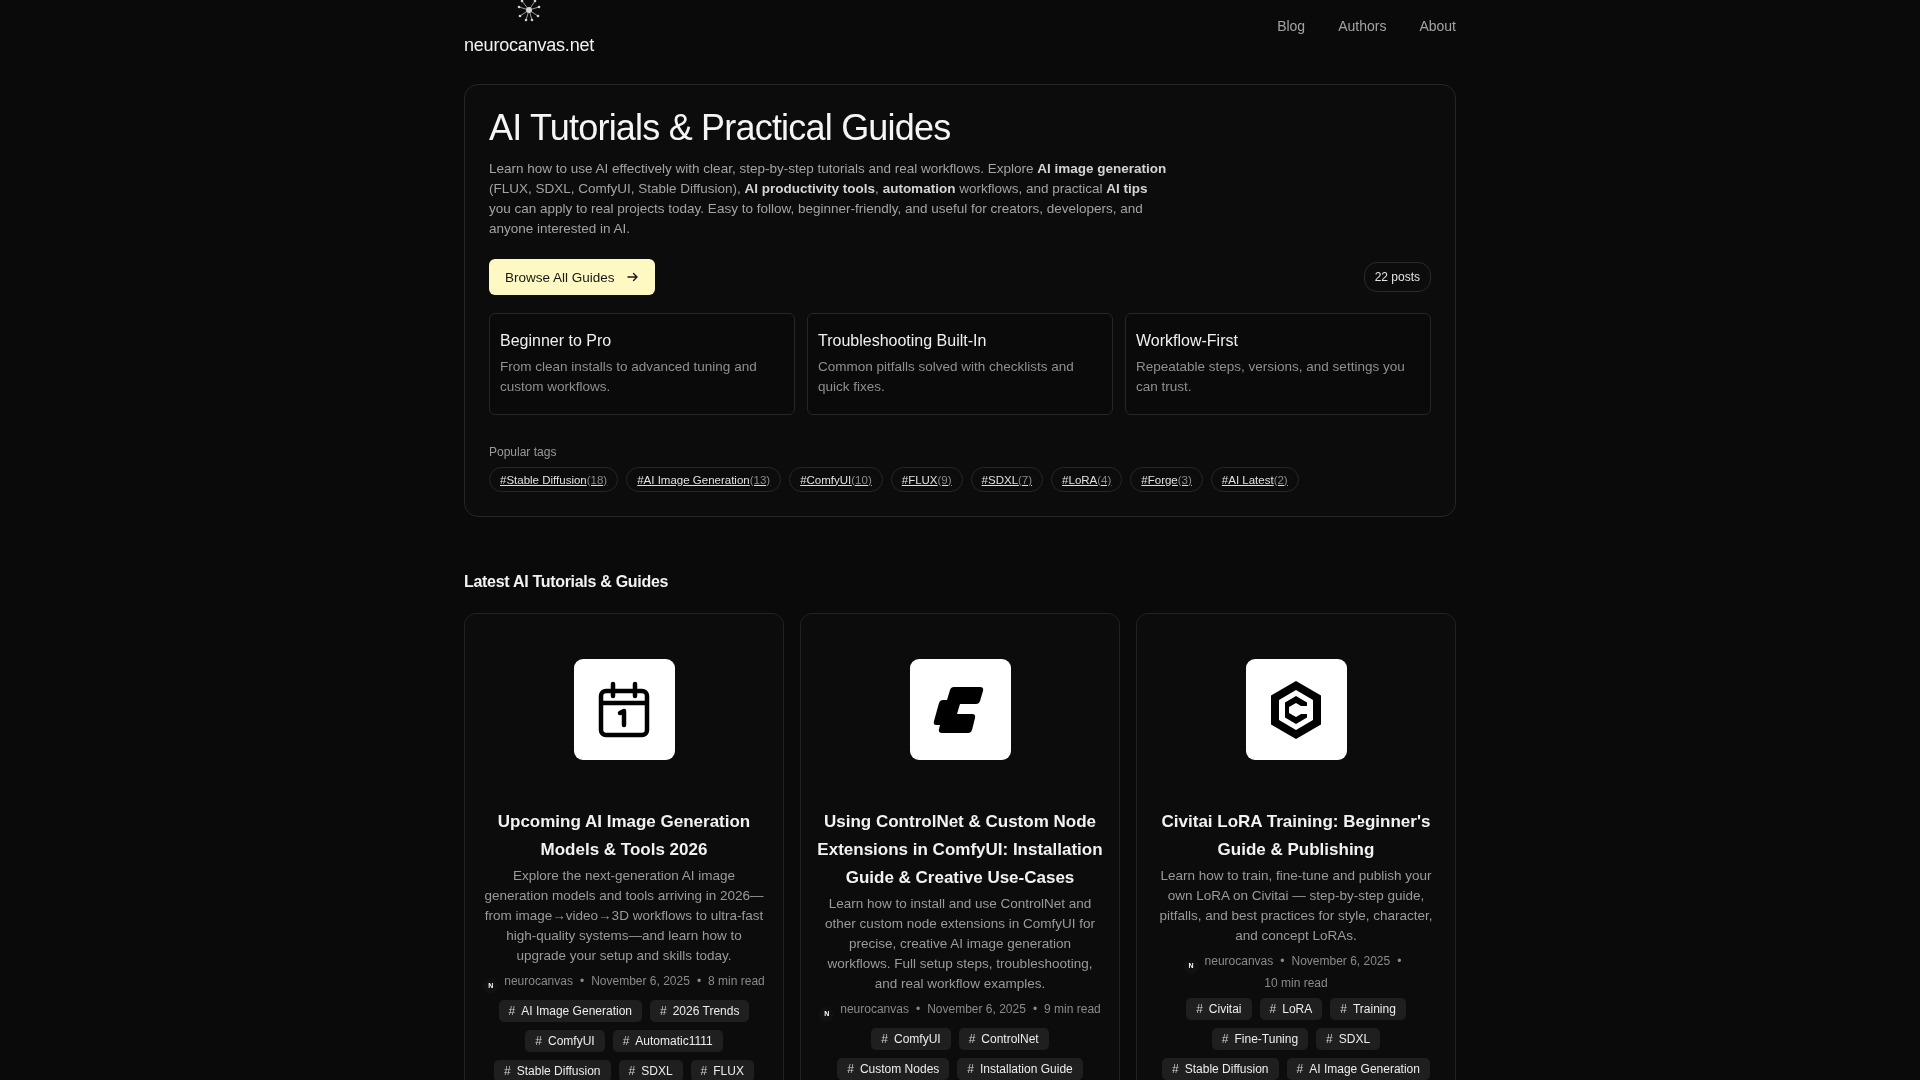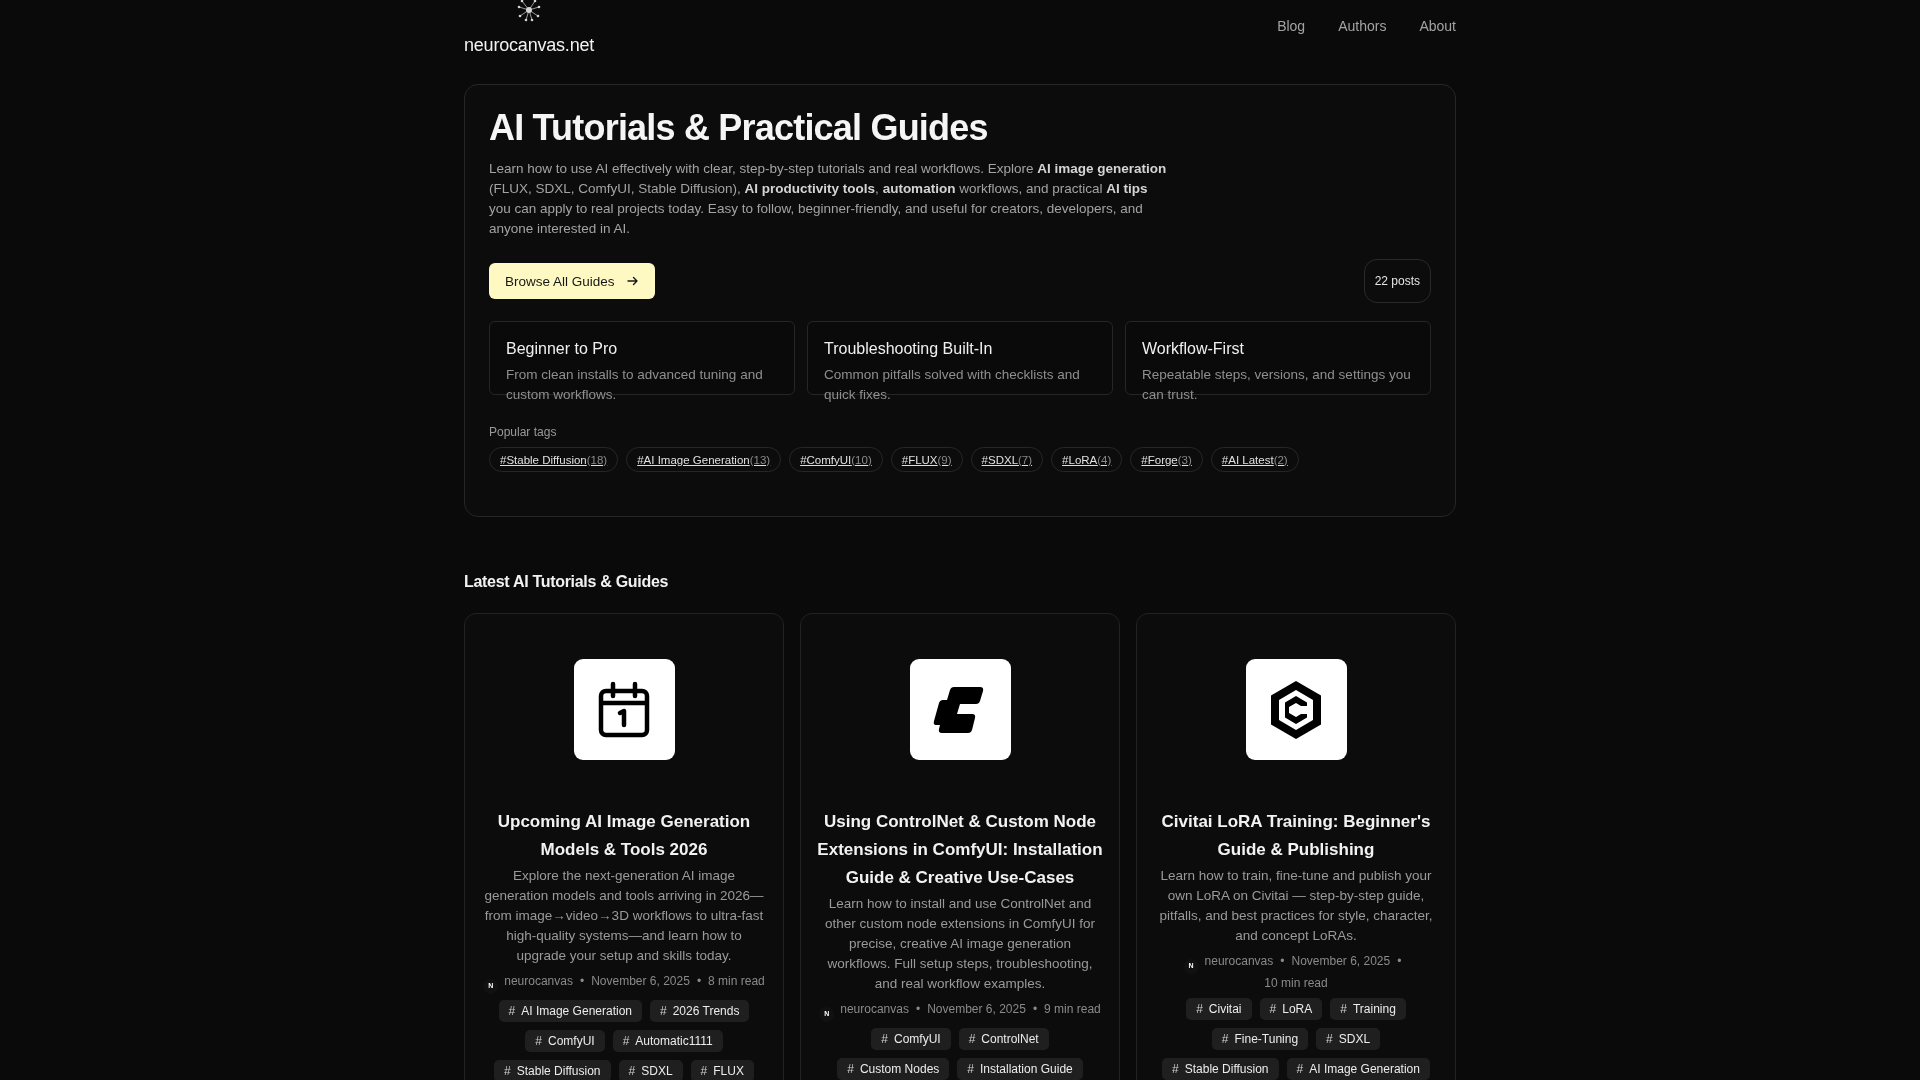--- a/index.html
+++ b/index.html
@@ -17,38 +17,38 @@
   .brand-name { font-size: 18px; color: #f2f2f2; letter-spacing: -0.2px; }
   .nav { display: flex; gap: 33px; }
   .nav a { font-size: 14px; color: #a3a3a3; text-decoration: none; }
 
   
   .hero {
     margin-top: 32px; border: 1px solid #262626; border-radius: 14px;
     background: #0c0c0c; padding: 22px 24px 24px 24px; position: relative;
     height: 433px;
   }
-  .hero h1 { font-size: 36px; font-weight: bold; color: #f5f5f5; letter-spacing: -0.8px; line-height: 42px; }
+  .hero h1 { font-size: 36px; font-weight: normal; color: #f5f5f5; letter-spacing: -0.8px; line-height: 42px; }
   .hero-desc { margin-top: 10px; width: 680px; font-size: 13.5px; line-height: 20px; color: #a3a3a3; }
   .hero-desc b { color: #d4d4d4; }
   .hero-actions { margin-top: 20px; display: flex; align-items: center; justify-content: space-between; }
   .btn-primary {
     height: 36px; padding: 0 16px; border-radius: 6px; border: none;
     background: #fef9c3; color: #171717; font-size: 13.5px;
     display: inline-flex; align-items: center; gap: 12px; cursor: pointer;
     font-family: "Liberation Sans", sans-serif;
   }
   .posts-badge {
-    height: 44px; padding: 0 10px; border: 1px solid #2a2a2a; border-radius: 13px;
+    height: 30px; padding: 0 10px; border: 1px solid #2a2a2a; border-radius: 13px;
     font-size: 12px; color: #e5e5e5; display: inline-flex; align-items: center;
   }
   .features { margin-top: 18px; display: flex; gap: 12px; }
   .feature {
     flex: 1; border: 1px solid #262626; border-radius: 6px; background: #0a0a0a;
-    padding: 16px 16px; height: 74px;
+    padding: 16px 10px; height: 102px;
   }
   .feature-title { font-size: 16px; color: #f0f0f0; line-height: 22px; }
   .feature-desc { margin-top: 5px; font-size: 13.5px; line-height: 20px; color: #8f8f8f; }
   .tags-label { margin-top: 30px; font-size: 12px; color: #9a9a9a; }
   .tags { margin-top: 8px; display: flex; gap: 8px; flex-wrap: wrap; }
   .tag-pill {
     height: 25px; padding: 0 10px; border: 1px solid #262626; border-radius: 13px;
     font-size: 11.5px; color: #e0e0e0; display: inline-flex; align-items: center; cursor: pointer; text-decoration: underline;
   }
   .tag-pill .count { color: #8a8a8a; }

